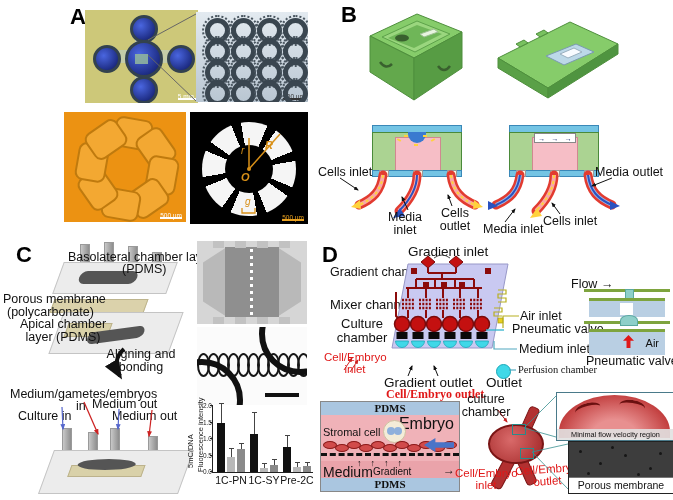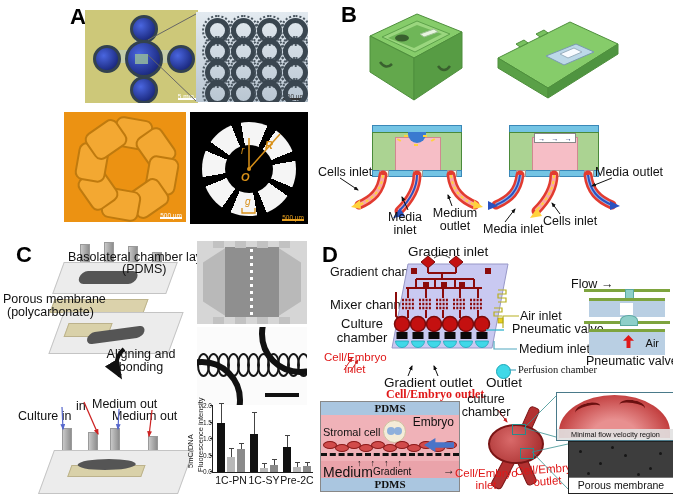--- a/index.html
+++ b/index.html
@@ -260,21 +260,21 @@
     <path d="M66,0 C66,14 58,26 48,36" stroke="#ffd23c" stroke-width="2" fill="none" stroke-dasharray="3,3"></path>
     <path d="M100,0 C102,16 110,24 124,30" stroke="#9ab8e8" stroke-width="4" fill="none"></path>
     <path d="M100,0 C102,16 110,24 124,30" stroke="#2a52c0" stroke-width="2" fill="none"></path>
     <polygon points="0,26 0,35 10,31" fill="#2a52c0"></polygon>
     <polygon points="42,43 49,33 54,41" fill="#ffd23c"></polygon>
     <polygon points="122,26 122,35 132,31" fill="#2a52c0"></polygon>
   </svg>
 
   <div class="lbl nw" style="left:318px;top:166px">Cells inlet</div>
   <div class="lbl ctr" style="left:382px;top:211px;width:46px">Media inlet</div>
-  <div class="lbl ctr" style="left:432px;top:207px;width:46px">Medium outlet</div>
+  <div class="lbl ctr" style="left:432px;top:207px;width:46px">Cells outlet</div>
   <div class="lbl nw" style="left:483px;top:223px">Media inlet</div>
   <div class="lbl nw" style="left:543px;top:215px">Cells inlet</div>
   <div class="lbl nw" style="left:595px;top:166px">Media outlet</div>
 
   <div class="plab" style="left:16px;top:242px">C</div>
 
   <div class="pillar" style="left:80px;top:244px;height:26px"></div>
   <div class="pillar" style="left:104px;top:242px;height:28px"></div>
   <div class="pillar" style="left:128px;top:246px;height:24px"></div>
   <div class="pillar" style="left:152px;top:252px;height:22px"></div>
@@ -293,21 +293,23 @@
   <div class="pillar" style="left:148px;top:436px;height:30px"></div>
   <div class="slab" style="left:46px;top:450px;width:138px;height:42px">
     <div class="tanlayer" style="left:22px;top:14px;width:72px;height:10px;transform:none"></div>
     <div class="darkchan" style="left:28px;top:8px;width:58px;height:11px;border-radius:50%"></div>
   </div>
 
   <div class="lbl nw" style="left:68px;top:251px;font-size:12.5px">Basolateral chamber layer</div>
   <div class="lbl nw" style="left:122px;top:263px">(PDMS)</div>
   <div class="lbl nw" style="left:3px;top:293px">Porous membrane</div>
   <div class="lbl nw" style="left:7px;top:306px">(polycarbonate)</div>
+  <div class="lbl ctr" style="left:10px;top:318px;width:106px">Apical chamber layer (PDMS)</div>
   <div class="lbl ctr" style="left:96px;top:348px;width:90px">Aligning and bonding</div>
+  <div class="lbl nw" style="left:10px;top:388px">Medium/gametes/embryos</div>
   <div class="lbl nw" style="left:76px;top:400px">in</div>
   <div class="lbl nw" style="left:92px;top:398px">Medium out</div>
   <div class="lbl nw" style="left:18px;top:410px">Culture in</div>
   <div class="lbl nw" style="left:112px;top:410px">Medium out</div>
 
   <div id="cimg1" class="img">
     <div class="abs" style="left:6px;top:6px;width:24px;height:70px;background:#b9b9b9;clip-path:polygon(100% 0,100% 100%,0 78%,0 22%)"></div>
     <div class="abs" style="left:80px;top:6px;width:24px;height:70px;background:#b9b9b9;clip-path:polygon(0 0,0 100%,100% 78%,100% 22%)"></div>
     <div class="abs" style="left:28px;top:6px;width:54px;height:70px;background:#8f8f8f"></div>
     <div id="dotline"></div>
@@ -465,21 +467,21 @@
   <div class="bump" style="left:620px;top:315px;width:16px;height:9px"></div>
   <div class="valvebox" style="left:589px;top:329px;width:76px;height:23px">
     <div class="uparrow" style="left:34px;top:3px;width:11px;height:13px"></div>
     <div class="abs" style="right:6px;top:5px;font-size:11px">Air</div>
   </div>
   <div class="lbl nw" style="left:586px;top:355px">Pneumatic valve</div>
 
   <div id="sideview">
     <div class="pdmsbar">PDMS</div>
     <div id="svmid">
-      <div class="abs" style="right:5px;top:0;font-size:12px">Embryo</div>
+      <div class="abs" style="right:5px;top:0;font-size:16px">Embryo</div>
       <div class="abs" style="left:2px;top:11px;font-size:11px">Stromal cell</div>
       <div id="embryoc">
         <i style="left:3px;top:6px"></i>
         <i style="left:10px;top:6px"></i>
       </div>
       <div id="stromal" style="position:absolute;left:0;right:0;bottom:8px;height:12px">
           <div class="stromal" style="left: 2px; top: 0px;"></div>
           <div class="stromal" style="left: 14px; top: 3px;"></div>
           <div class="stromal" style="left: 26px; top: 0px;"></div>
           <div class="stromal" style="left: 38px; top: 3px;"></div>

